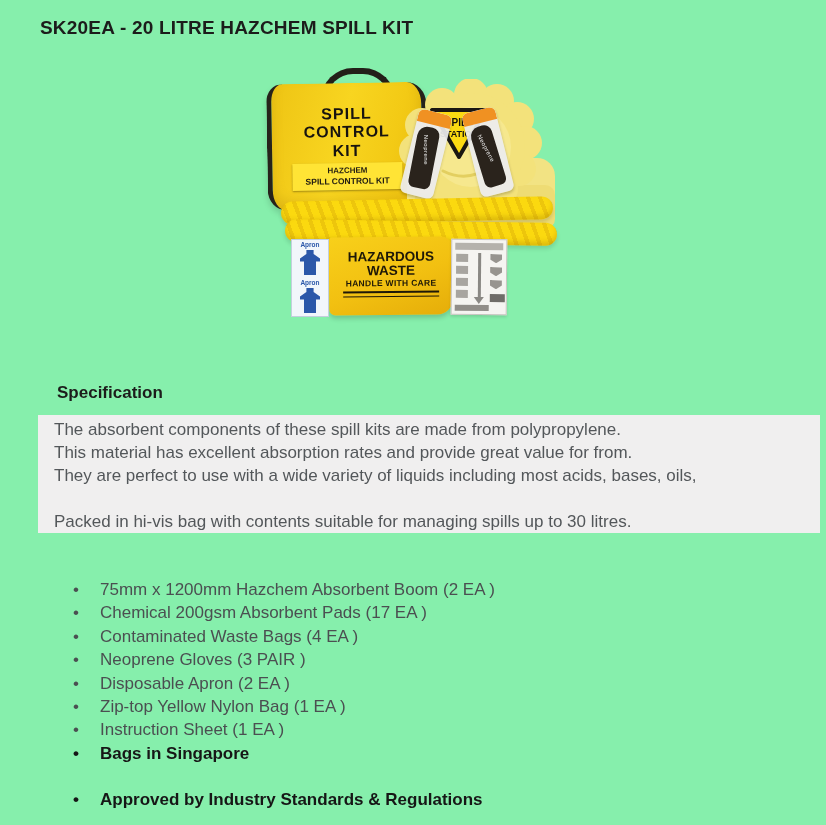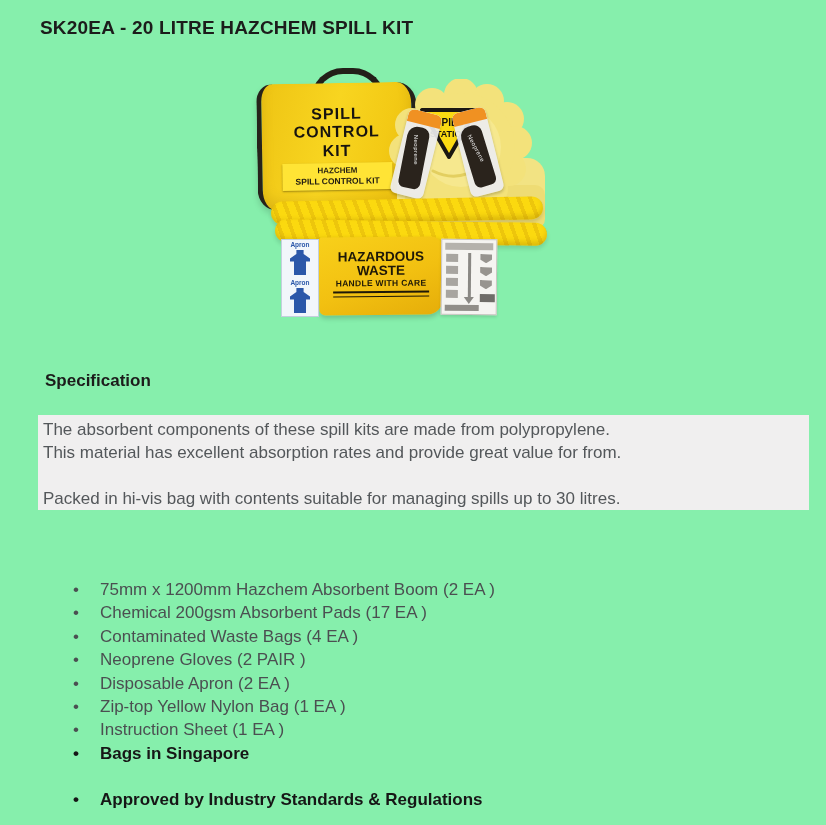--- a/index.html
+++ b/index.html
@@ -6,25 +6,25 @@
   #page {
     position:relative; width:826px; height:825px; background:#86efac;
     font-family:"Liberation Sans", sans-serif; overflow:hidden;
   }
   
   .page-title {
     position:absolute; left:40px; top:17px; margin:0;
     font-size:19px; font-weight:bold; color:#1c1c1b; letter-spacing:0.2px;
   }
   .spec-heading {
-    position:absolute; left:40px; top:366px; margin:5px;
+    position:absolute; left:40px; top:366px; margin:17px;
     font-size:17px; font-weight:bold; color:#1c1c1b;
   }
   
-  .product-image { position:absolute; left:247px; top:63px; width:305px; height:262px; }
+  .product-image { position:absolute; left:257px; top:63px; width:305px; height:262px; }
   .product-image * { position:absolute; box-sizing:border-box; }
 
   .bag-handle {
     left:64px; top:5px; width:74px; height:32px;
     border:6px solid #232019; border-bottom:none;
     border-radius:36px 36px 0 0; z-index:1;
   }
   .spill-kit-bag {
     left:10px; top:20px; width:160px; height:126px; z-index:2;
     background:linear-gradient(105deg,#eec414 0%,#f8d520 45%,#f3ca15 75%,#e8ba0e 100%);
@@ -103,21 +103,21 @@
   .sheet-box { width:12px; height:8px; background:#a8a5a0; }
   .sheet-shield { width:12px; height:9px; background:#97948f; clip-path:polygon(0 0,100% 0,100% 60%,50% 100%,0 60%); }
   .sheet-arrow-line { left:26px; top:13px; width:3px; height:44px; background:#8a8884; }
   .sheet-arrow-head { left:22px; top:57px; width:0; height:0; border-left:5px solid transparent; border-right:5px solid transparent; border-top:7px solid #8a8884; }
   .sheet-footer { left:3px; top:65px; width:34px; height:6px; background:#918e89; }
   .sheet-dark { left:38px; top:54px; width:15px; height:8px; background:#6f6c68; }
 
   
   .desc-block {
     position:absolute; left:38px; top:415px; width:766px;
-    background:#f0efef; padding:3px 0 0 5px;
+    background:#f0efef; padding:3px 0 0 16px;
     font-size:17px; line-height:23px; color:#53575a;
   }
   .desc-line { white-space:nowrap; min-height:23px; }
 
   
   .contents-list {
     position:absolute; left:0; top:578px; width:800px;
     margin:0; padding:0 0 0 100px; list-style:none;
   }
   .contents-list li {
@@ -229,29 +229,30 @@
       <div class="sheet-dark"></div>
       <div class="sheet-footer"></div>
     </div>
   </div>
 
   <h2 class="spec-heading">Specification</h2>
 
   <div class="desc-block">
     <div class="desc-line">The absorbent components of these spill kits are made from polypropylene.</div>
     <div class="desc-line">This material has excellent absorption rates and provide great value for from.</div>
+    <div class="desc-line">They are perfect to use with a wide variety of liquids including most acids, bases, oils,</div>
     <div class="desc-line"></div>
     <div class="desc-line">Packed in hi-vis bag with contents suitable for managing spills up to 30 litres.</div>
   </div>
 
   <ul class="contents-list">
     <li><span>75mm x 1200mm Hazchem Absorbent Boom (2 EA )</span></li>
     <li><span>Chemical 200gsm Absorbent Pads (17 EA )</span></li>
     <li><span>Contaminated Waste Bags (4 EA )</span></li>
-    <li><span>Neoprene Gloves (2 PAIR )</span></li>
+    <li><span>Neoprene Gloves (3 PAIR )</span></li>
     <li><span>Disposable Apron (2 EA )</span></li>
     <li><span>Zip-top Yellow Nylon Bag (1 EA )</span></li>
     <li><span>Instruction Sheet (1 EA )</span></li>
     <li class="bold"><span>Bags in Singapore</span></li>
     <li class="bold gap-before"><span>Approved by Industry Standards &amp; Regulations</span></li>
   </ul>
 
 </div>
 
 </body></html>

